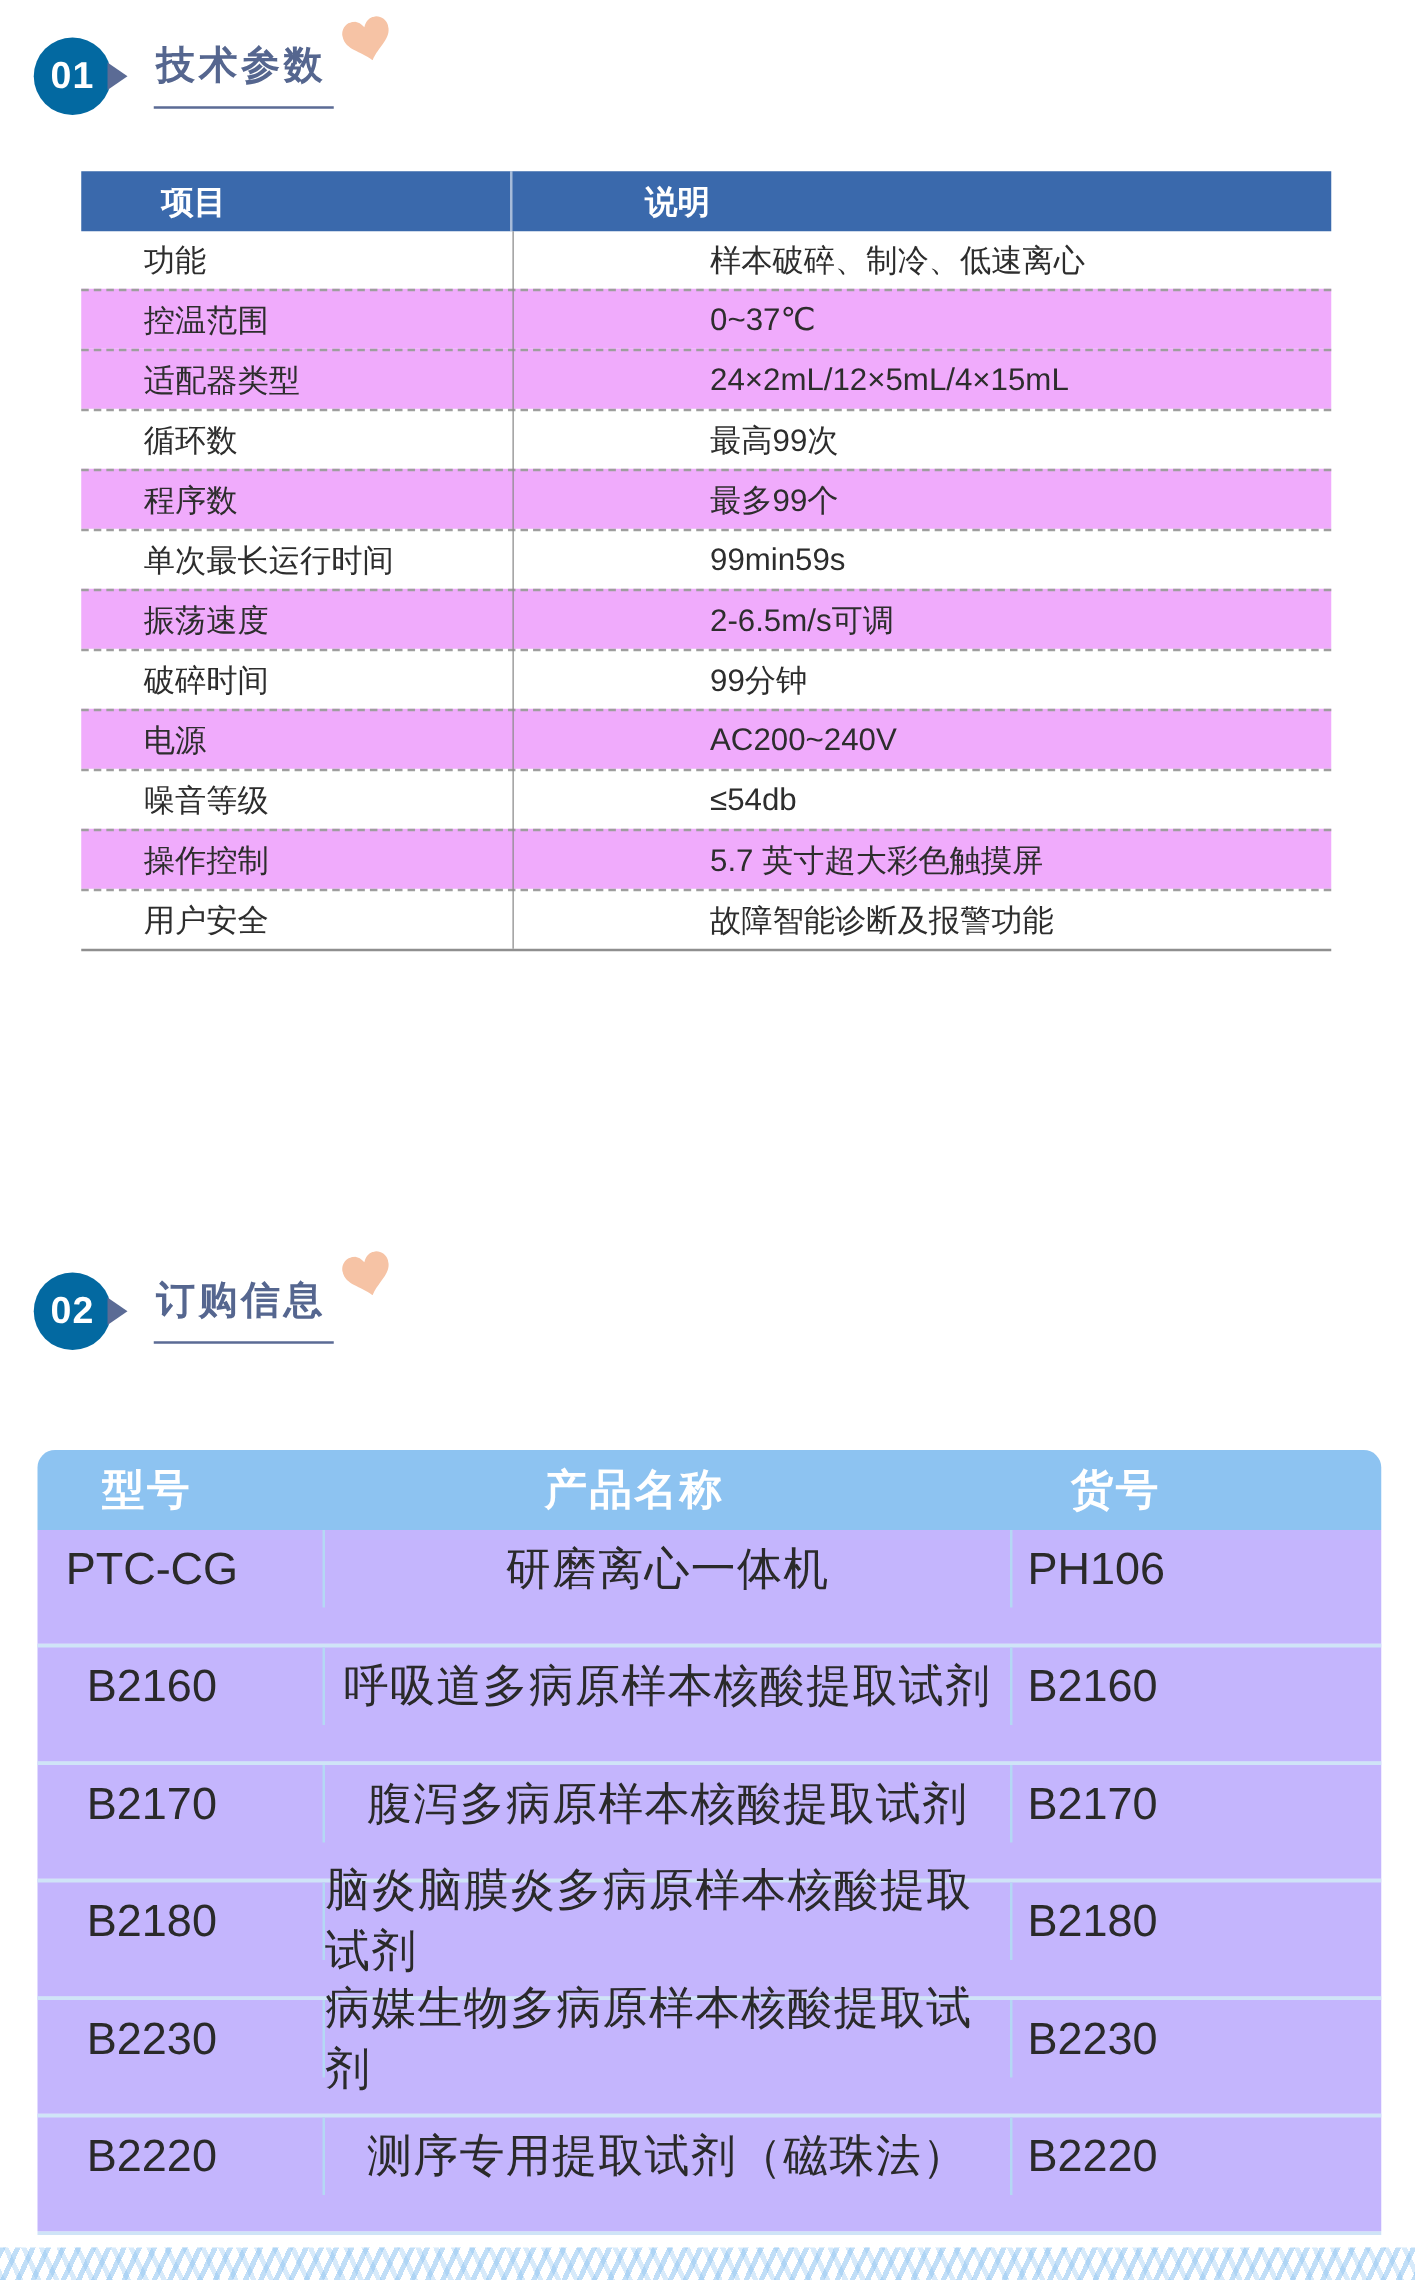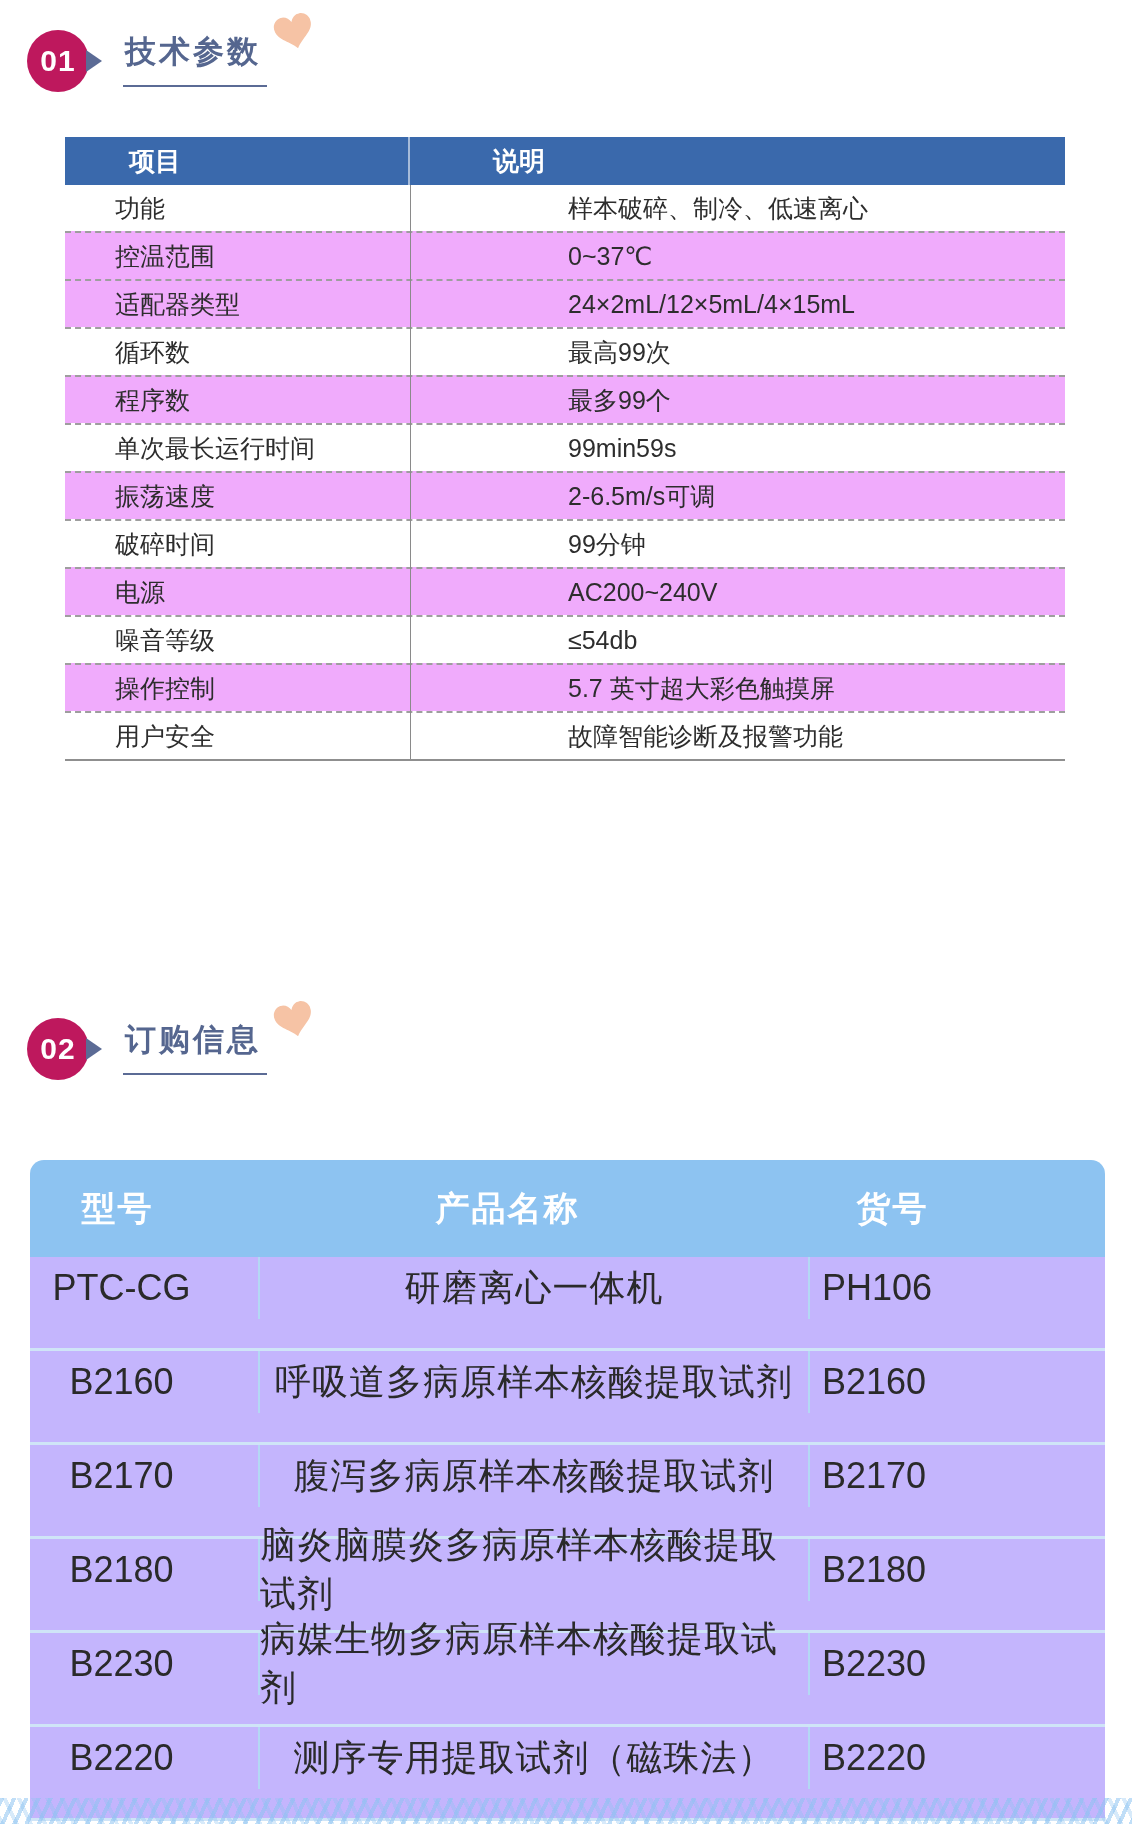--- a/index.html
+++ b/index.html
@@ -10,21 +10,21 @@
     font-family:"Liberation Sans","DejaVu Sans",sans-serif;
     overflow:hidden;
   }
 
   
   .section-header{position:absolute;left:27px;display:flex;align-items:center;}
   .section-header.s1{top:30px;}
   .section-header.s2{top:1018px;}
   .badge{
     position:relative;width:62px;height:62px;border-radius:50%;
-    background:#be185d;color:#ffffff;
+    background:#0369a1;color:#ffffff;
     display:flex;align-items:center;justify-content:center;
     font-size:30px;font-weight:bold;letter-spacing:1px;
     flex:0 0 auto;
   }
   .badge::after{
     content:"";position:absolute;right:-13px;top:50%;transform:translateY(-50%);
     border-top:11px solid transparent;border-bottom:11px solid transparent;
     border-left:16px solid #5b6b95;
   }
   .title-wrap{position:relative;margin-left:34px;margin-top:-4px;}
@@ -40,31 +40,31 @@
   .spec-table{
     position:absolute;left:65px;top:137px;width:1000px;
     border-bottom:2px solid #8f8f8f;
   }
   .s-colline{position:absolute;left:345px;top:48px;bottom:0;width:1px;background:#8a8a8a;}
   .s-head{
     display:flex;height:48px;background:#3a69ac;color:#ffffff;
     font-size:26px;font-weight:bold;align-items:center;
   }
   .s-head .h-item{width:345px;padding-left:64px;box-sizing:border-box;border-right:2px solid rgba(255,255,255,0.55);height:100%;display:flex;align-items:center;}
-  .s-head .h-desc{flex:1;padding-left:83px;box-sizing:border-box;height:100%;display:flex;align-items:center;}
+  .s-head .h-desc{flex:1;padding-left:106px;box-sizing:border-box;height:100%;display:flex;align-items:center;}
   .s-row{display:flex;height:46px;align-items:center;font-size:25px;color:#2d2d2d;}
   .s-row + .s-row{border-top:2px dashed #9e9e9e;}
   .s-row.alt{background:#f0abfc;}
   .s-item{width:345px;padding-left:50px;box-sizing:border-box;white-space:nowrap;}
   .s-desc{flex:1;padding-left:158px;box-sizing:border-box;white-space:nowrap;}
 
   
   .order-table{position:absolute;left:30px;top:1160px;width:1075px;}
   .o-head{
-    display:flex;height:97px;background:#8dc3f1;color:#ffffff;
+    display:flex;height:64px;background:#8dc3f1;color:#ffffff;
     border-radius:14px 14px 0 0;
     font-size:34px;font-weight:bold;align-items:center;
   }
   .o-head .oh{display:flex;align-items:center;justify-content:center;box-sizing:border-box;height:100%;letter-spacing:2px;}
   .oh.c1{width:230px;padding-right:55px;}
   .oh.c2{width:550px;padding-right:55px;}
   .oh.c3{width:295px;padding-right:130px;}
   .o-row{display:flex;height:91px;align-items:flex-start;background:#c4b5fd;font-size:36px;color:#2a2a2a;}
   .o-row + .o-row{border-top:3px solid #cfe4f7;}
   .o-table-bottom{border-bottom:3px solid #cfe4f7;}

